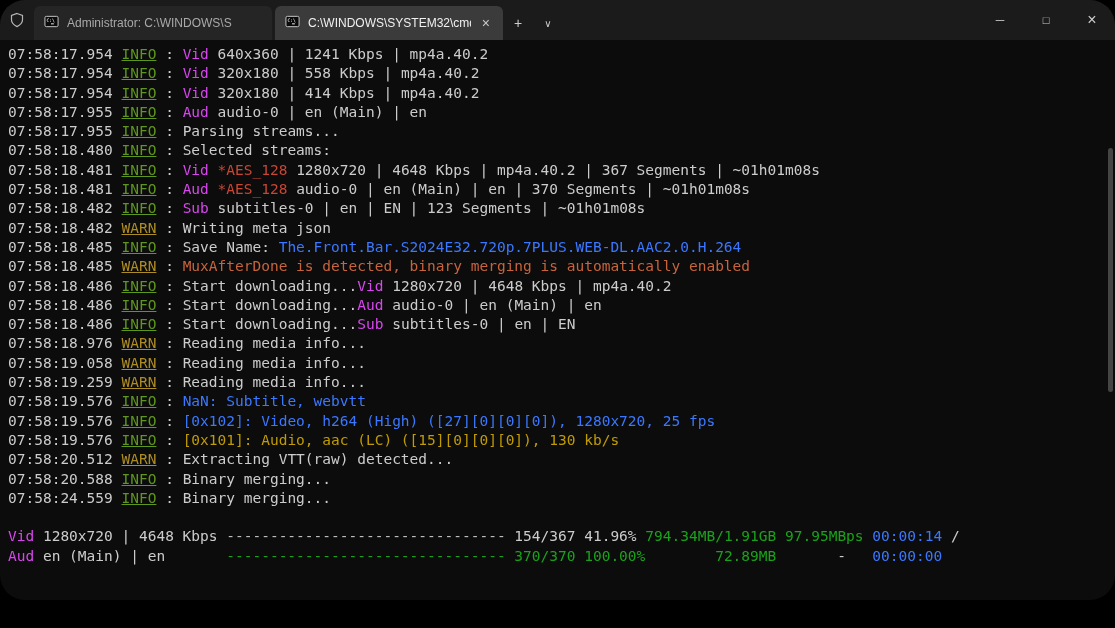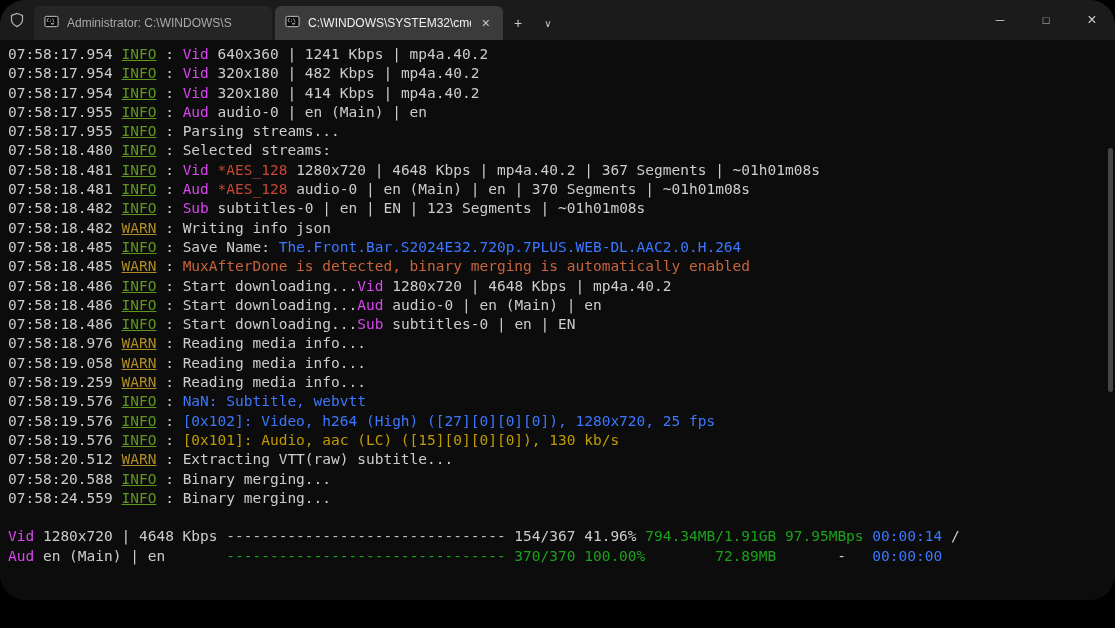--- a/index.html
+++ b/index.html
@@ -87,41 +87,41 @@
     <div class="tb-spacer"></div>
 
     <div class="win-btn min">─</div>
     <div class="win-btn max">□</div>
     <div class="win-btn cls">×</div>
   </div>
 
   <div class="terminal">
     <div id="log-output">
         <div class="line"><span class="c-white">07:58:17.954 </span><span class="lvl-info">INFO</span><span class="c-white"> : </span><span class="c-cyan">Vid</span><span class="c-white"> 640x360 | 1241 Kbps | mp4a.40.2</span></div>
-        <div class="line"><span class="c-white">07:58:17.954 </span><span class="lvl-info">INFO</span><span class="c-white"> : </span><span class="c-cyan">Vid</span><span class="c-white"> 320x180 | 482 Kbps | mp4a.40.2</span></div>
+        <div class="line"><span class="c-white">07:58:17.954 </span><span class="lvl-info">INFO</span><span class="c-white"> : </span><span class="c-cyan">Vid</span><span class="c-white"> 320x180 | 558 Kbps | mp4a.40.2</span></div>
         <div class="line"><span class="c-white">07:58:17.954 </span><span class="lvl-info">INFO</span><span class="c-white"> : </span><span class="c-cyan">Vid</span><span class="c-white"> 320x180 | 414 Kbps | mp4a.40.2</span></div>
         <div class="line"><span class="c-white">07:58:17.955 </span><span class="lvl-info">INFO</span><span class="c-white"> : </span><span class="c-cyan">Aud</span><span class="c-white"> audio-0 | en (Main) | en</span></div>
         <div class="line"><span class="c-white">07:58:17.955 </span><span class="lvl-info">INFO</span><span class="c-white"> : </span><span class="c-white">Parsing streams...</span></div>
         <div class="line"><span class="c-white">07:58:18.480 </span><span class="lvl-info">INFO</span><span class="c-white"> : </span><span class="c-white">Selected streams:</span></div>
         <div class="line"><span class="c-white">07:58:18.481 </span><span class="lvl-info">INFO</span><span class="c-white"> : </span><span class="c-cyan">Vid</span><span class="c-white"> </span><span class="c-red">*AES_128</span><span class="c-white"> 1280x720 | 4648 Kbps | mp4a.40.2 | 367 Segments | ~01h01m08s</span></div>
         <div class="line"><span class="c-white">07:58:18.481 </span><span class="lvl-info">INFO</span><span class="c-white"> : </span><span class="c-cyan">Aud</span><span class="c-white"> </span><span class="c-red">*AES_128</span><span class="c-white"> audio-0 | en (Main) | en | 370 Segments | ~01h01m08s</span></div>
         <div class="line"><span class="c-white">07:58:18.482 </span><span class="lvl-info">INFO</span><span class="c-white"> : </span><span class="c-cyan">Sub</span><span class="c-white"> subtitles-0 | en | EN | 123 Segments | ~01h01m08s</span></div>
-        <div class="line"><span class="c-white">07:58:18.482 </span><span class="lvl-warn">WARN</span><span class="c-white"> : </span><span class="c-white">Writing info json</span></div>
+        <div class="line"><span class="c-white">07:58:18.482 </span><span class="lvl-warn">WARN</span><span class="c-white"> : </span><span class="c-white">Writing meta json</span></div>
         <div class="line"><span class="c-white">07:58:18.485 </span><span class="lvl-info">INFO</span><span class="c-white"> : </span><span class="c-white">Save Name: </span><span class="c-blue">The.Front.Bar.S2024E32.720p.7PLUS.WEB-DL.AAC2.0.H.264</span></div>
         <div class="line"><span class="c-white">07:58:18.485 </span><span class="lvl-warn">WARN</span><span class="c-white"> : </span><span class="c-orange">MuxAfterDone is detected, binary merging is automatically enabled</span></div>
         <div class="line"><span class="c-white">07:58:18.486 </span><span class="lvl-info">INFO</span><span class="c-white"> : </span><span class="c-white">Start downloading...</span><span class="c-cyan">Vid</span><span class="c-white"> 1280x720 | 4648 Kbps | mp4a.40.2</span></div>
         <div class="line"><span class="c-white">07:58:18.486 </span><span class="lvl-info">INFO</span><span class="c-white"> : </span><span class="c-white">Start downloading...</span><span class="c-cyan">Aud</span><span class="c-white"> audio-0 | en (Main) | en</span></div>
         <div class="line"><span class="c-white">07:58:18.486 </span><span class="lvl-info">INFO</span><span class="c-white"> : </span><span class="c-white">Start downloading...</span><span class="c-cyan">Sub</span><span class="c-white"> subtitles-0 | en | EN</span></div>
         <div class="line"><span class="c-white">07:58:18.976 </span><span class="lvl-warn">WARN</span><span class="c-white"> : </span><span class="c-white">Reading media info...</span></div>
         <div class="line"><span class="c-white">07:58:19.058 </span><span class="lvl-warn">WARN</span><span class="c-white"> : </span><span class="c-white">Reading media info...</span></div>
         <div class="line"><span class="c-white">07:58:19.259 </span><span class="lvl-warn">WARN</span><span class="c-white"> : </span><span class="c-white">Reading media info...</span></div>
         <div class="line"><span class="c-white">07:58:19.576 </span><span class="lvl-info">INFO</span><span class="c-white"> : </span><span class="c-blue">NaN: Subtitle, webvtt</span></div>
         <div class="line"><span class="c-white">07:58:19.576 </span><span class="lvl-info">INFO</span><span class="c-white"> : </span><span class="c-blue">[0x102]: Video, h264 (High) ([27][0][0][0]), 1280x720, 25 fps</span></div>
         <div class="line"><span class="c-white">07:58:19.576 </span><span class="lvl-info">INFO</span><span class="c-white"> : </span><span class="c-dyellow">[0x101]: Audio, aac (LC) ([15][0][0][0]), 130 kb/s</span></div>
-        <div class="line"><span class="c-white">07:58:20.512 </span><span class="lvl-warn">WARN</span><span class="c-white"> : </span><span class="c-white">Extracting VTT(raw) subtitle...</span></div>
+        <div class="line"><span class="c-white">07:58:20.512 </span><span class="lvl-warn">WARN</span><span class="c-white"> : </span><span class="c-white">Extracting VTT(raw) detected...</span></div>
         <div class="line"><span class="c-white">07:58:20.588 </span><span class="lvl-info">INFO</span><span class="c-white"> : </span><span class="c-white">Binary merging...</span></div>
         <div class="line"><span class="c-white">07:58:24.559 </span><span class="lvl-info">INFO</span><span class="c-white"> : </span><span class="c-white">Binary merging...</span></div>
       </div>
     <div class="blank-line"></div>
     <div id="progress-output">
         <div class="line"><span class="c-cyan">Vid</span><span class="c-white"> 1280x720 | 4648 Kbps </span><span class="c-gray">--------------------------------</span><span class="c-white"> 154/367 41.96% </span><span class="c-green">794.34MB/1.91GB</span><span class="c-white"> </span><span class="c-green">97.95MBps</span><span class="c-white"> </span><span class="c-blue">00:00:14</span><span class="c-white"> /</span></div>
         <div class="line"><span class="c-cyan">Aud</span><span class="c-white"> en (Main) | en       </span><span class="c-green">--------------------------------</span><span class="c-green"> 370/370 100.00%</span><span class="c-white">        </span><span class="c-green">72.89MB</span><span class="c-white">       -   </span><span class="c-blue">00:00:00</span></div>
       </div>
   </div>
 

